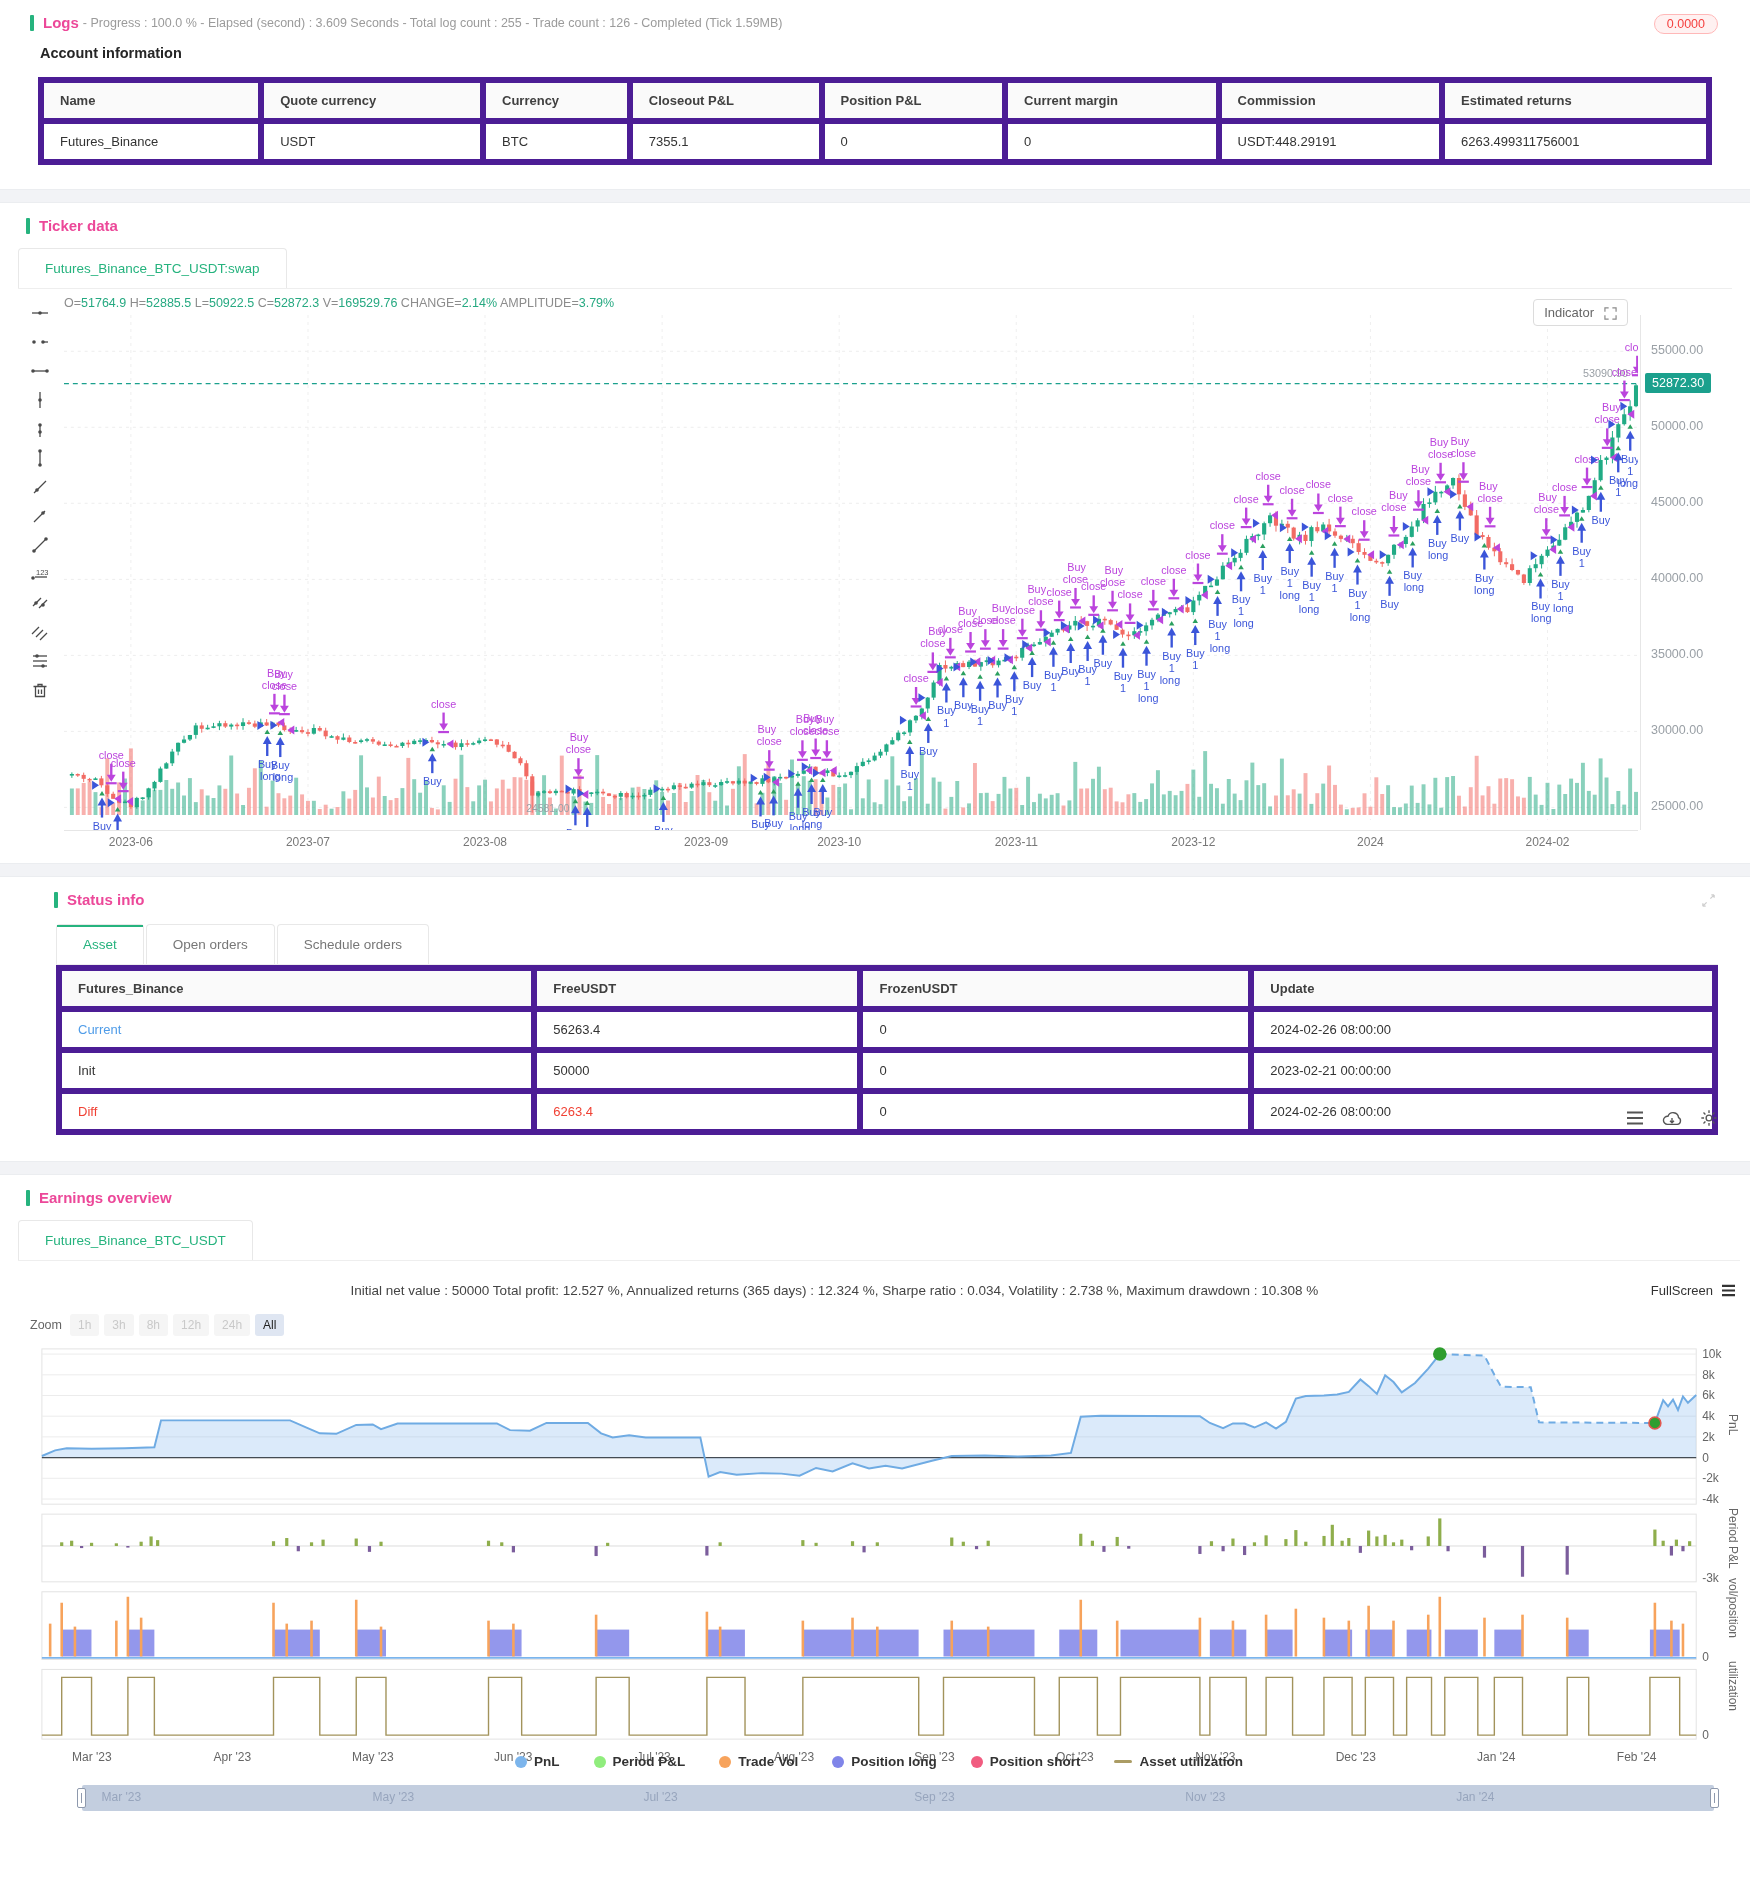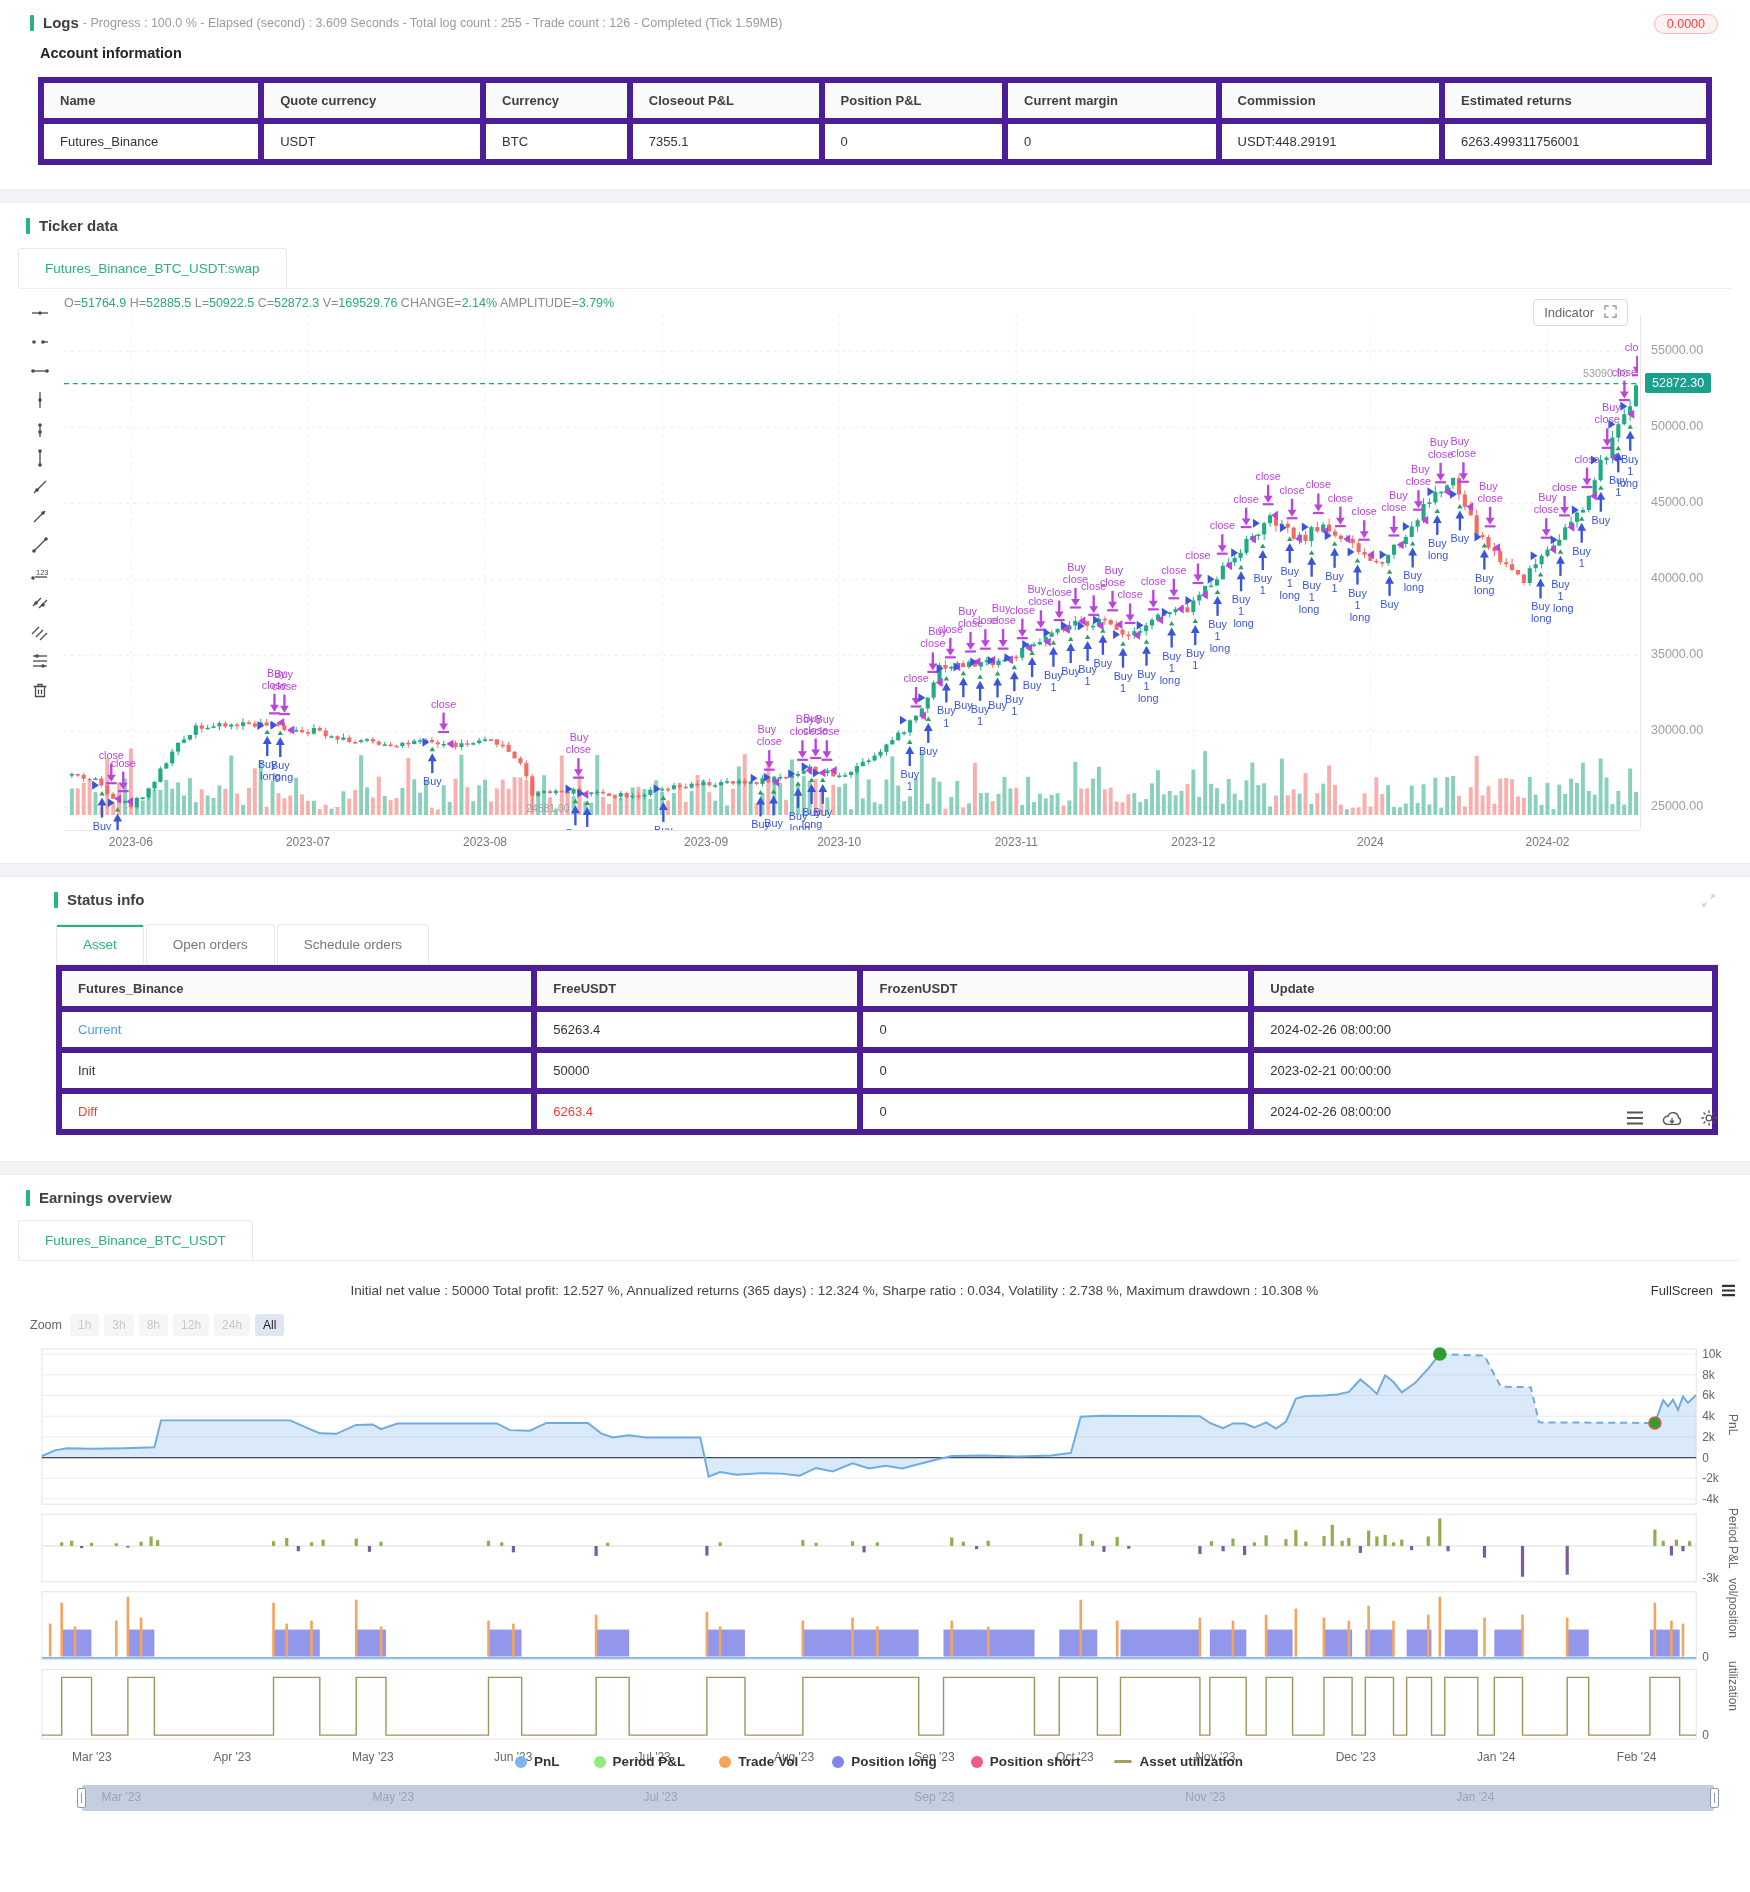--- a/index.html
+++ b/index.html
@@ -2,21 +2,21 @@
 <html><head>
 <meta charset="utf-8">
 <style>
   * { box-sizing: border-box; margin:0; padding:0; }
   html,body { background:#fff; }
   body { width:1750px; font-family:"Liberation Sans", sans-serif; font-size:13px; color:#333; }
   .section { background:#fff; padding:14px 30px 16px 30px; position:relative; }
   .divider { height:14px; background:#f2f3f6; border-top:1px solid #ebedf0; border-bottom:1px solid #ebedf0; }
   .sec-head { display:flex; align-items:center; }
   .green-bar { width:4px; height:16px; background:#26b37e; border-radius:1px; margin-right:9px; }
-  .sec-title { font-size:15px; font-weight:bold; color:#404040; }
+  .sec-title { font-size:15px; font-weight:bold; color:#ec4899; }
   .sec-sub { font-size:12.5px; color:#9b9b9b; margin-left:4px; }
   .badge-red { position:absolute; right:32px; top:14px; font-size:12.5px; color:#f5403f; background:#fff1f1; border:1px solid #ffb8b8; border-radius:11px; padding:2px 12px; }
   
   table.data { border-collapse:collapse; width:100%; table-layout:fixed; }
   table.data th, table.data td { border:6px solid #4c1d95; text-align:left; font-weight:normal; padding:10px 16px; font-size:13px; color:#333; overflow:hidden; white-space:nowrap; }
   table.data th { background:#fafafa; font-weight:bold; color:#404040; }
   .sub-title { font-size:14.5px; font-weight:bold; color:#262626; margin:14px 0 16px 10px; }
   
   .tabs-row { display:flex; border-bottom:1px solid #eeeeee; margin-top:14px; position:relative; }
   .tab-card { padding:12px 26px; border:1px solid #e8e8e8; border-bottom:none; border-radius:4px 4px 0 0; background:#fff; font-size:13.5px; color:#777; margin-right:2px; position:relative; cursor:pointer; }
@@ -27,21 +27,21 @@
   .tc-tools { position:absolute; left:0; top:14px; width:40px; display:flex; flex-direction:column; gap:9px; align-items:center; }
   .tc-tools svg { display:block; cursor:pointer; }
   .tc-plot { position:absolute; left:44px; top:0; right:92px; }
   .ohlc-line { height:26px; padding-top:7px; font-size:12.5px; color:#8c8c8c; white-space:nowrap; }
   .ohlc-line b { color:#26a981; font-weight:normal; }
   .tc-xaxis { position:relative; height:22px; border-top:1px solid #e6e6e6; }
   .tc-xaxis span { position:absolute; top:4px; transform:translateX(-50%); font-size:12px; color:#777; }
   .tc-axis { position:absolute; right:0; top:26px; width:90px; height:515px; border-left:1px solid #e6e6e6; }
   .tc-axis .ytick { position:absolute; left:10px; font-size:12.5px; color:#9aa0a6; }
   .price-tag { position:absolute; left:4px; background:#1ba08d; color:#fff; font-size:12.5px; padding:3px 7px; border-radius:2px;text-align:center; }
-  .indicator-btn { position:absolute; top:10px; right:10px; border:1px solid #dcdcdc; border-radius:4px; background:#fff; color:#666; font-size:13px; padding:5px 10px; display:flex; align-items:flex-start; gap:10px; cursor:pointer; }
+  .indicator-btn { position:absolute; top:10px; right:10px; border:1px solid #dcdcdc; border-radius:4px; background:#fff; color:#666; font-size:13px; padding:5px 10px; display:flex; align-items:flex-end; gap:10px; cursor:pointer; }
   
   .status-icons { position:absolute; right:2px; bottom:8px; display:flex; gap:18px; align-items:center; }
   .status-icons svg { cursor:pointer; }
   .collapse-ico { position:absolute; right:34px; top:16px; cursor:pointer; }
   
   .stats-row { display:flex; align-items:center; margin-top:22px; }
   .stats-text { flex:1; text-align:center; font-size:13.5px; color:#444; }
   .fullscreen { display:flex; align-items:center; gap:8px; color:#333; font-size:13px; cursor:pointer; padding-right:4px; }
   .zoom-row { display:flex; align-items:center; gap:6px; margin:16px 0 4px 12px; }
   .zoom-label { font-size:12.5px; color:#666; margin-right:2px; }

